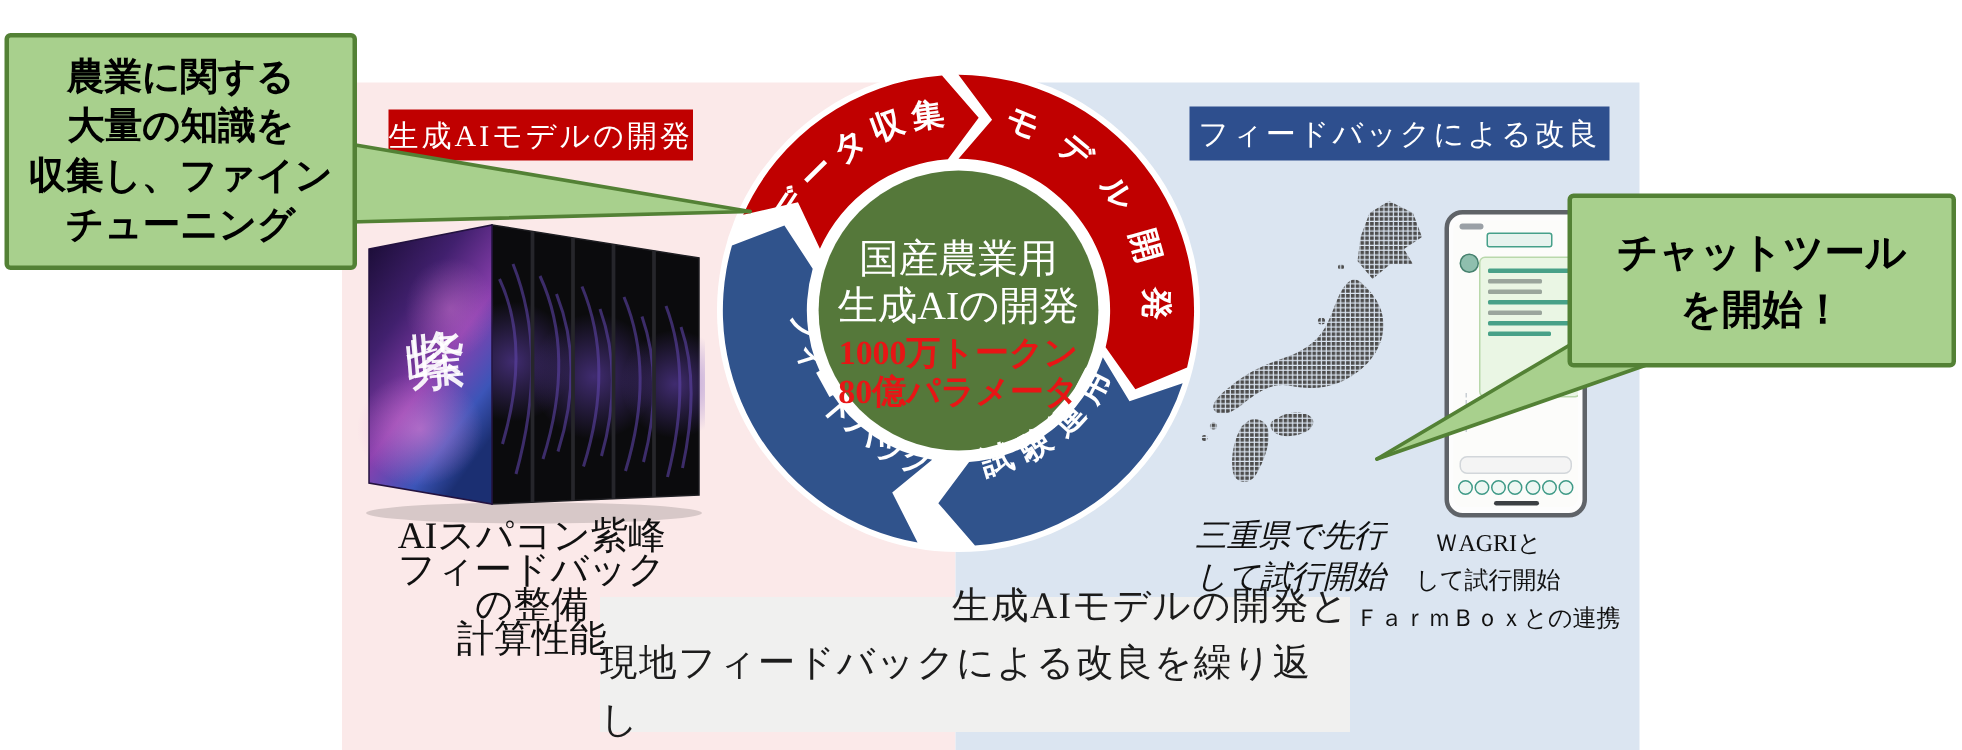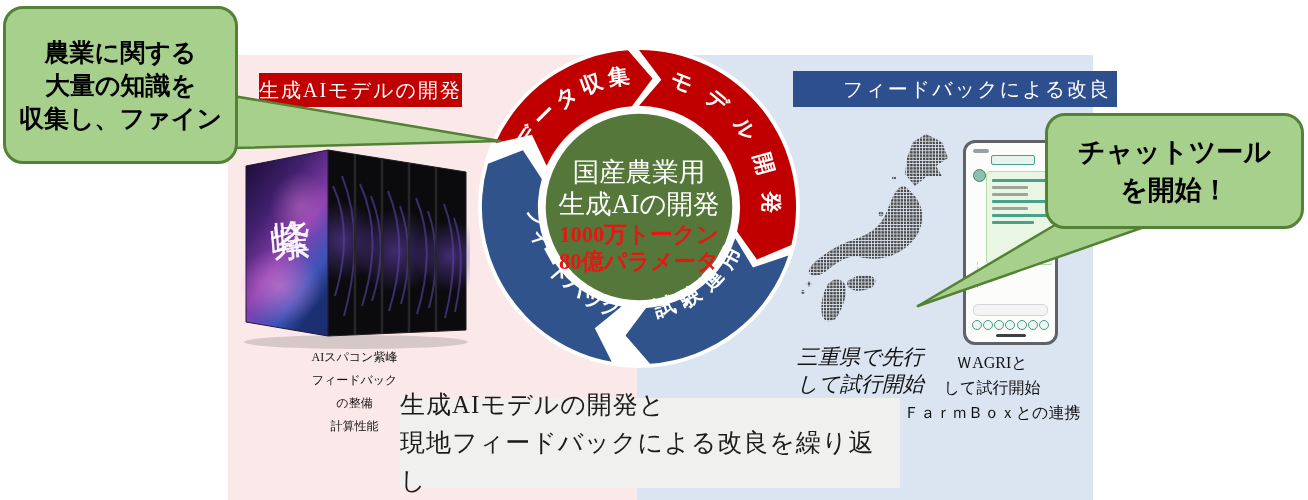--- a/index.html
+++ b/index.html
@@ -4,46 +4,46 @@
 <style>
   html,body{margin:0;padding:0;background:#fff;}
   .canvas{position:relative;width:1308px;height:500px;background:#fff;overflow:hidden;
           font-family:"Liberation Serif","DejaVu Serif",serif;}
   
   .panel{position:absolute;top:55px;height:445px;z-index:0;}
   .panel.pink{left:228px;width:409px;background:#fbe9e9;}
   .panel.blue{left:637px;width:456px;background:#dbe5f1;}
   
   .bottom-bar{position:absolute;left:400px;top:398px;width:500px;height:90px;background:#f0f0ef;
-              z-index:1;display:flex;flex-direction:column;justify-content:center;align-items:flex-start;}
+              z-index:1;display:flex;flex-direction:column;justify-content:center;align-items:flex-end;}
   .bottom-bar div{font-size:25px;color:#1c1c1c;line-height:38px;letter-spacing:1px;}
   
   .banner{position:absolute;z-index:2;color:#fff;display:flex;align-items:center;justify-content:center;
           font-size:20px;letter-spacing:2px;}
   .banner.red{left:259px;top:73px;width:203px;height:34px;background:#c00000;}
-  .banner.blu{left:793px;top:71px;width:280px;height:36px;background:#2e4f8e;padding-left:44px;}
-  
-  .bubble{position:absolute;z-index:6;background:#a8d08d;border:3px solid #538135;border-radius:20px;
+  .banner.blu{left:793px;top:71px;width:280px;height:36px;background:#2e4f8e;}
+  
+  .bubble{position:absolute;z-index:6;background:#a8d08d;border:3px solid #538135;border-radius:4px;
           font-family:"Liberation Sans","DejaVu Sans",sans-serif;font-weight:bold;color:#000;
-          display:flex;flex-direction:column;justify-content:center;align-items:center;text-align:center;}
+          display:flex;flex-direction:column;justify-content:center;align-items:center;text-align:center;margin-top:16px;}
   .bubble.left{left:3px;top:6px;width:229px;height:152px;font-size:25px;line-height:33px;}
   .bubble.right{left:1045px;top:113px;width:253px;height:110px;font-size:27px;line-height:38px;}
   .tails{position:absolute;left:0;top:0;z-index:5;pointer-events:none;}
   
   .cycle{position:absolute;left:477px;top:45px;z-index:4;}
   .seg-red{fill:#c00000;}
   .seg-blue{fill:#30538c;}
   .ring-label{font-family:"Liberation Serif","DejaVu Serif",serif;font-weight:bold;fill:#fff;font-size:22px;}
   .center-line{font-family:"Liberation Serif","DejaVu Serif",serif;fill:#fff;font-size:27px;text-anchor:middle;}
   .center-stat{font-family:"Liberation Serif","DejaVu Serif",serif;fill:#e81515;font-weight:bold;font-size:23px;text-anchor:middle;}
   
   .super{position:absolute;left:238px;top:136px;z-index:2;}
   .mapjp{position:absolute;left:795px;top:132px;z-index:2;}
   .caption{position:absolute;z-index:2;color:#111;}
-  .cap-super{left:232px;top:346px;width:245px;text-align:center;font-size:12px;line-height:23px;}
+  .cap-super{left:232px;top:346px;width:245px;text-align:center;font-size:25px;line-height:23px;}
   .cap-map{left:797px;top:344px;width:175px;font-size:21px;line-height:27px;font-style:italic;}
   .cap-phone{left:872px;top:350px;width:240px;text-align:center;font-size:16px;line-height:25px;}
   
   .phone{position:absolute;left:963px;top:140px;width:95px;height:205px;z-index:2;
          border:3px solid #5f6368;border-radius:12px;background:#fdfdfd;box-sizing:border-box;}
   .phone .screen{position:absolute;left:3px;top:4px;right:3px;bottom:4px;background:#fcfcfa;border-radius:6px;overflow:hidden;}
   .phone .menu{position:absolute;left:4px;top:2px;width:16px;height:4px;background:#9aa0a6;border-radius:2px;}
   .phone .header-pill{position:absolute;left:22px;top:8px;width:42px;height:8px;background:#e7f3ee;border:1px solid #46a08a;border-radius:2px;}
   .phone .avatar{position:absolute;left:4px;top:22px;width:11px;height:11px;border-radius:50%;background:#8fbfae;border:1px solid #46816e;}
   .phone .msg{position:absolute;left:17px;top:24px;width:60px;height:86px;background:#eaf6e4;border:1px solid #b9d8ab;border-radius:4px;padding:3px;}
@@ -222,19 +222,20 @@
       <polygon points="1080,210 1176,216 918,306" fill="#a8d08d"></polygon>
       <line x1="1055" y1="225" x2="918" y2="306" stroke="#538135" stroke-width="2.5" stroke-linecap="round"></line>
       <line x1="1150" y1="225" x2="918" y2="306" stroke="#538135" stroke-width="2.5" stroke-linecap="round"></line>
     </g>
   </svg>
 
   <div class="bubble left">
     <div>農業に関する</div>
     <div>大量の知識を</div>
     <div>収集し、ファイン</div>
+    <div>チューニング</div>
   </div>
   <div class="bubble right">
     <div>チャットツール</div>
     <div>を開始！</div>
   </div>
 
 </div>
 
 </body></html>

